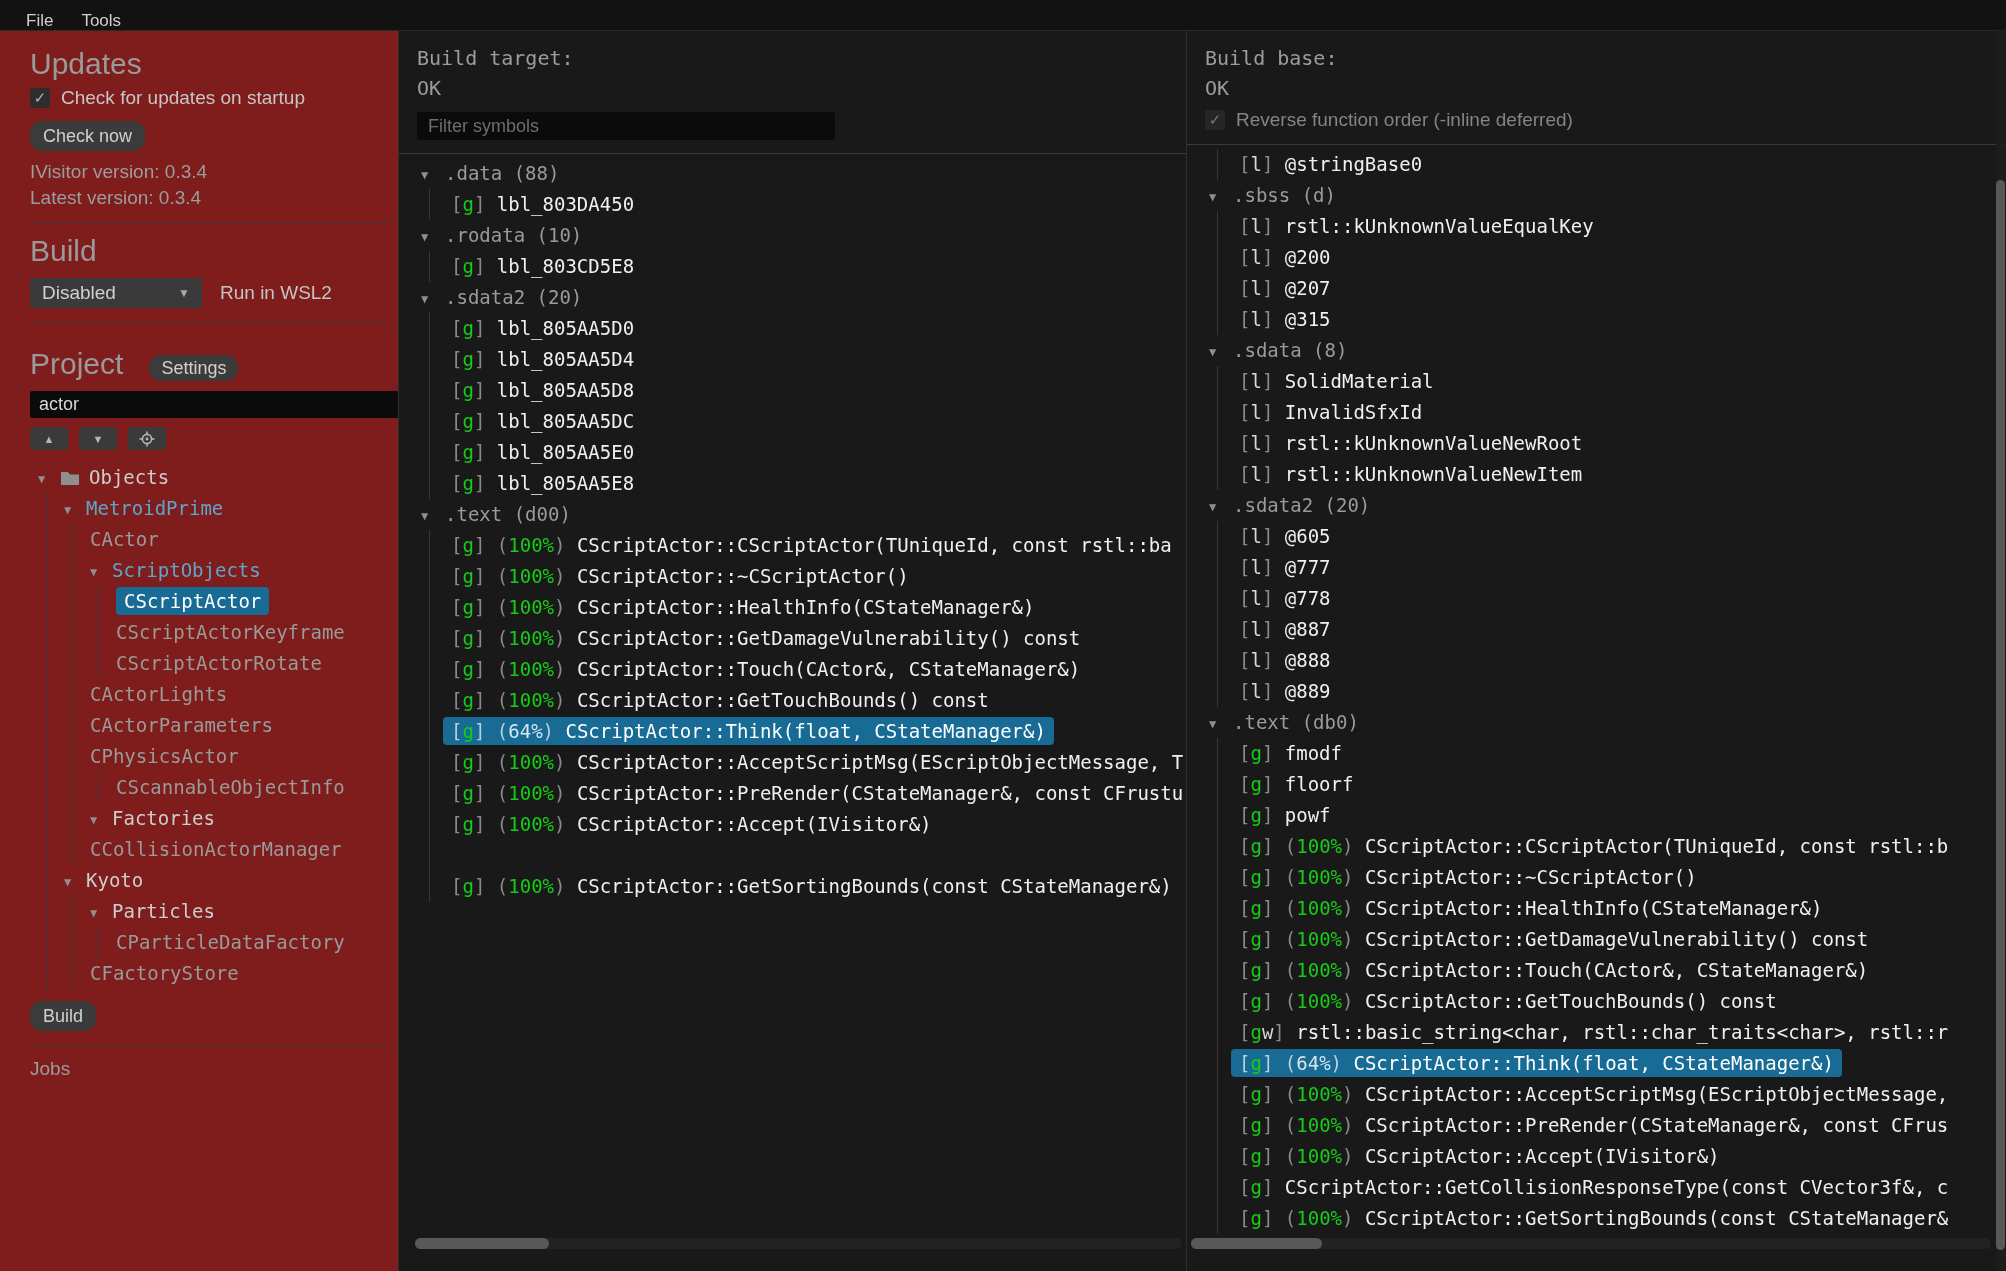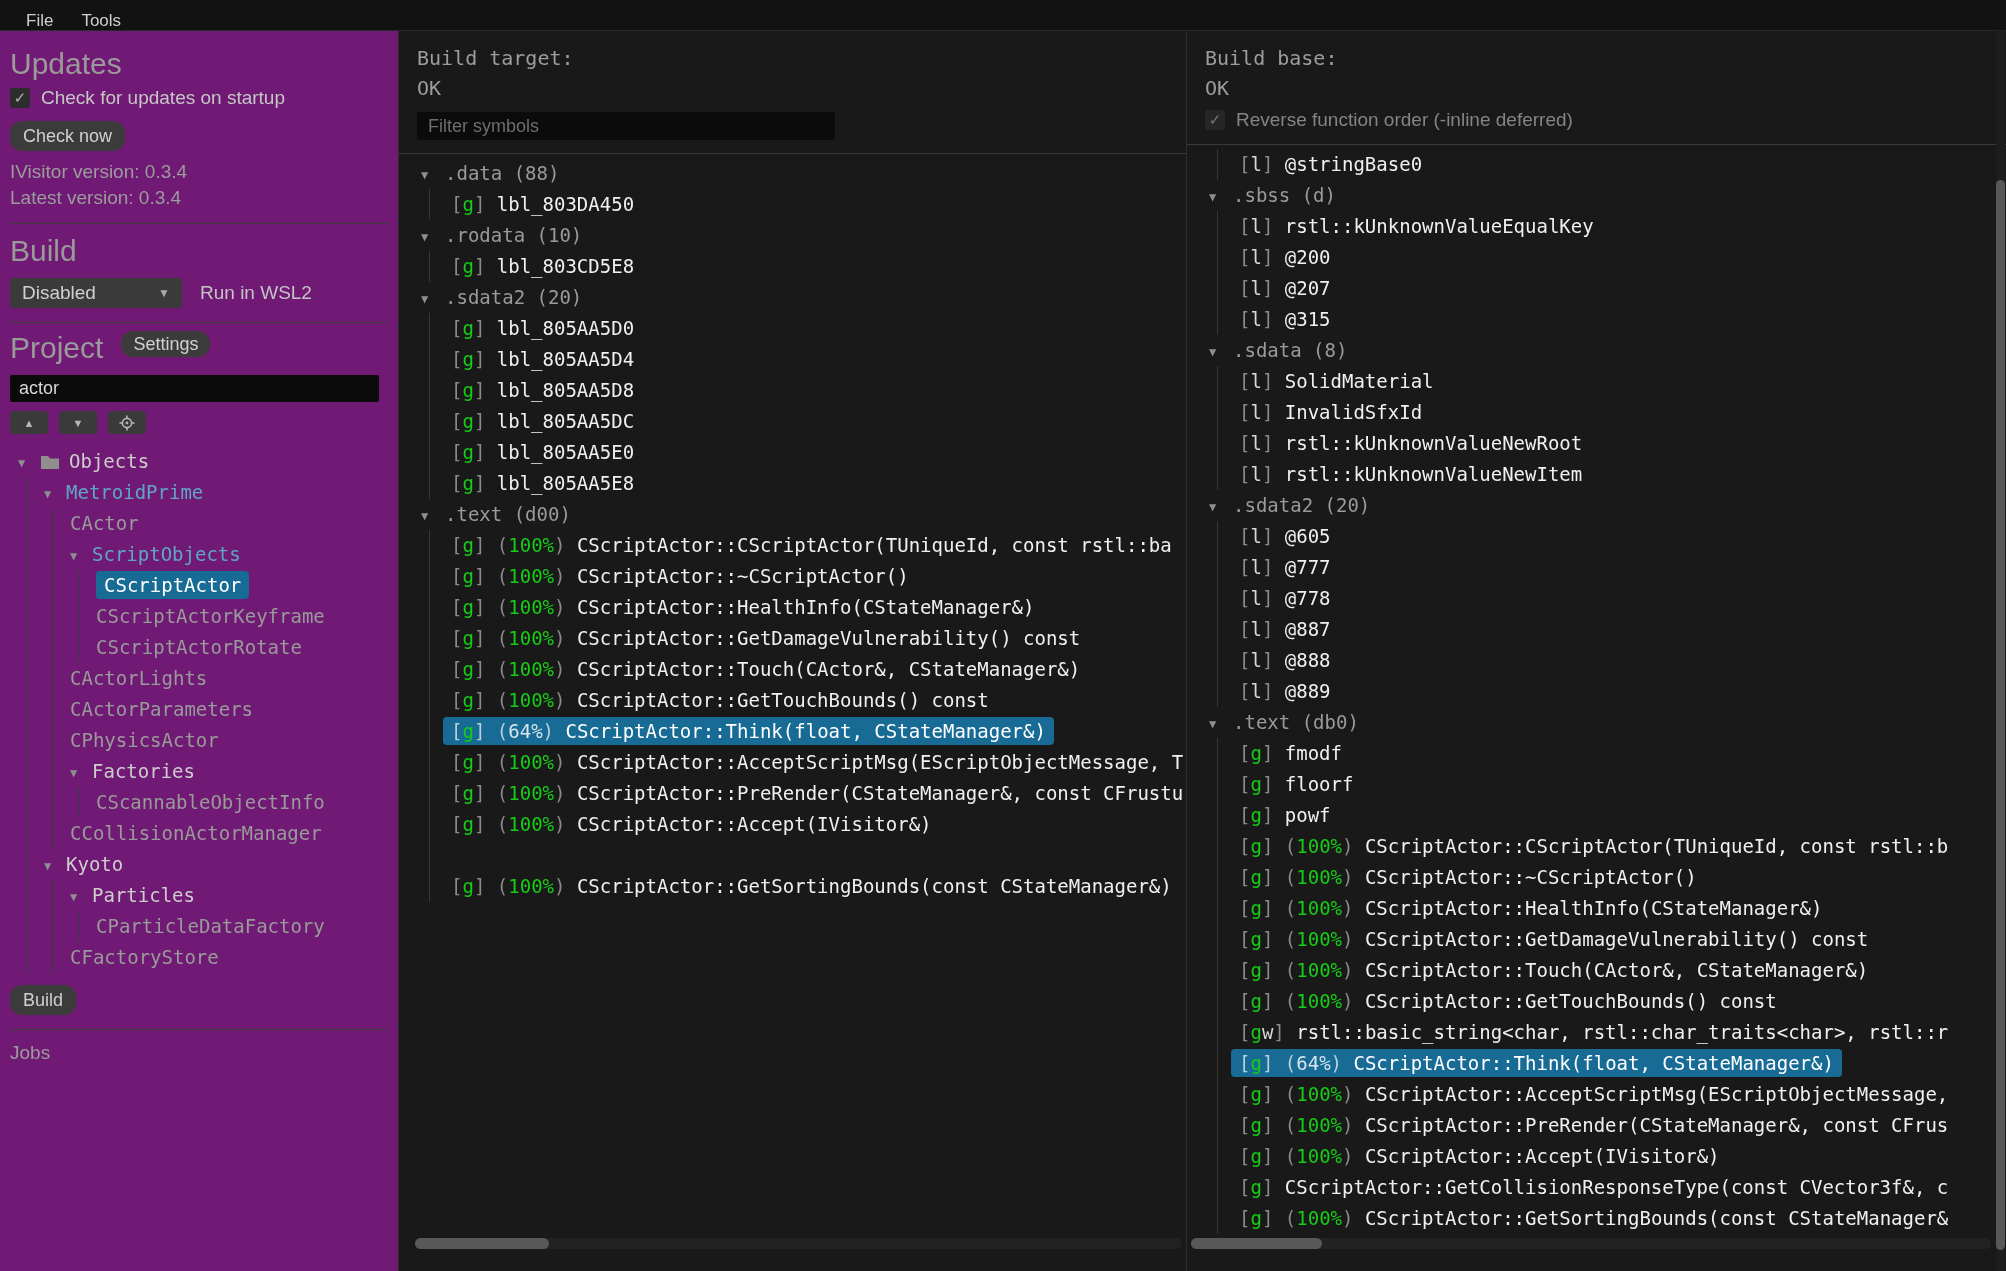--- a/index.html
+++ b/index.html
@@ -7,43 +7,43 @@
     width:2006px;height:1271px;position:relative;overflow:hidden;
     background:#181818;color:#c6c6c6;
     font-family:"Liberation Sans",sans-serif;
   }
   
   .menubar{height:30px;background:#121212;border-bottom:1px solid #2a2a2a;
     display:flex;align-items:center;padding-left:12px;font-size:17px;color:#cfcfcf;}
   .menu-item{padding:2px 14px;border-radius:3px;margin-top:11px;}
   
   .app{display:flex;height:1240px;}
-  .sidebar{width:399px;min-width:399px;background:#701a75;border-right:1px solid #2e2e2e;
-    box-sizing:border-box;padding:6px 10px 0 10px;overflow:hidden;}
+  .sidebar{width:399px;min-width:399px;background:#7f1d1d;border-right:1px solid #2e2e2e;
+    box-sizing:border-box;padding:6px 10px 0 30px;overflow:hidden;}
   .panel{position:relative;background:#191919;box-sizing:border-box;overflow:hidden;}
   .panel.mid{width:788px;min-width:788px;border-right:1px solid #2e2e2e;}
   .panel.base{flex:1;}
   
   .side-title{font-size:30px;font-weight:400;color:#9a9a9a;margin:10px 0 6px;line-height:34px;}
   .cbrow{display:flex;align-items:center;gap:11px;margin-top:6px;font-size:19px;color:#c6c6c6;}
   .cbox{width:20px;height:20px;background:#2d2d2d;border-radius:3px;flex:none;
     display:flex;align-items:center;justify-content:center;color:#b5b5b5;font-size:15px;}
   .cbrow.dim{color:#848484;}
   .cbrow.dim .cbox{background:#262626;color:#7a7a7a;}
   .btn{display:inline-block;background:#3b3b3b;color:#d0d0d0;font-size:18px;
     padding:5px 13px;border-radius:12px;line-height:20px;}
   .verline{font-size:19px;color:#9c9c9c;margin-top:9px;line-height:23px;}
   .srule{border:0;border-top:1px solid #3a3a3a;margin:14px 0 0 0;}
   .buildrow{display:flex;align-items:center;gap:18px;margin-top:10px;}
   .dropdown{width:172px;height:30px;background:#3a3a3a;border-radius:4px;box-sizing:border-box;
     display:flex;align-items:center;justify-content:space-between;padding:0 12px;
     font-size:19px;color:#d0d0d0;}
   .dropdown .caret{font-size:12px;color:#a9a9a9;}
   .wsl{font-size:19px;color:#c4c4c4;}
-  .projrow{display:flex;align-items:flex-start;gap:18px;margin-top:8px;}
+  .projrow{display:flex;align-items:flex-end;gap:26px;margin-top:24px;}
   .projrow .side-title{margin:0;}
   .btn.small{font-size:18px;padding:3px 12px;}
   .searchbox{margin-top:10px;width:369px;height:27px;box-sizing:border-box;
     background:#0b0b0b;border:none;border-radius:2px;color:#d8d8d8;
     font-size:18px;padding:0 9px;font-family:"Liberation Sans",sans-serif;outline:none;}
   .navrow{display:flex;gap:11px;margin-top:9px;}
   .navbtn{width:38px;height:23px;background:#3a3a3a;border-radius:4px;
     display:flex;align-items:center;justify-content:center;color:#b5b5b5;font-size:11px;}
   
   .tree{margin-top:12px;font-family:"DejaVu Sans Mono",monospace;font-size:19px;}
@@ -159,22 +159,22 @@
           </svg><span class="tlabel st-dim">Objects</span></div>
         <div class="trow" style="padding-left: 34px;"><span class="tg" style="left: 16px;"></span><span class="arr">▼</span><span class="tlabel st-blue">MetroidPrime</span></div>
         <div class="trow" style="padding-left: 60px;"><span class="tg" style="left: 16px;"></span><span class="tg" style="left: 42px;"></span><span class="tlabel st-grey">CActor</span></div>
         <div class="trow" style="padding-left: 60px;"><span class="tg" style="left: 16px;"></span><span class="tg" style="left: 42px;"></span><span class="arr">▼</span><span class="tlabel st-blue">ScriptObjects</span></div>
         <div class="trow" style="padding-left: 86px;"><span class="tg" style="left: 16px;"></span><span class="tg" style="left: 42px;"></span><span class="tg" style="left: 68px;"></span><span class="tlabel st-selected">CScriptActor</span></div>
         <div class="trow" style="padding-left: 86px;"><span class="tg" style="left: 16px;"></span><span class="tg" style="left: 42px;"></span><span class="tg" style="left: 68px;"></span><span class="tlabel st-grey">CScriptActorKeyframe</span></div>
         <div class="trow" style="padding-left: 86px;"><span class="tg" style="left: 16px;"></span><span class="tg" style="left: 42px;"></span><span class="tg" style="left: 68px;"></span><span class="tlabel st-grey">CScriptActorRotate</span></div>
         <div class="trow" style="padding-left: 60px;"><span class="tg" style="left: 16px;"></span><span class="tg" style="left: 42px;"></span><span class="tlabel st-grey">CActorLights</span></div>
         <div class="trow" style="padding-left: 60px;"><span class="tg" style="left: 16px;"></span><span class="tg" style="left: 42px;"></span><span class="tlabel st-grey">CActorParameters</span></div>
         <div class="trow" style="padding-left: 60px;"><span class="tg" style="left: 16px;"></span><span class="tg" style="left: 42px;"></span><span class="tlabel st-grey">CPhysicsActor</span></div>
+        <div class="trow" style="padding-left: 86px;"><span class="tg" style="left: 16px;"></span><span class="tg" style="left: 42px;"></span><span class="tg" style="left: 68px;"></span><span class="tlabel st-grey">CScannableObjectInfo</span></div>
         <div class="trow" style="padding-left: 60px;"><span class="tg" style="left: 16px;"></span><span class="tg" style="left: 42px;"></span><span class="arr">▼</span><span class="tlabel st-dim">Factories</span></div>
-        <div class="trow" style="padding-left: 86px;"><span class="tg" style="left: 16px;"></span><span class="tg" style="left: 42px;"></span><span class="tg" style="left: 68px;"></span><span class="tlabel st-grey">CScannableObjectInfo</span></div>
         <div class="trow" style="padding-left: 60px;"><span class="tg" style="left: 16px;"></span><span class="tg" style="left: 42px;"></span><span class="tlabel st-grey">CCollisionActorManager</span></div>
         <div class="trow" style="padding-left: 34px;"><span class="tg" style="left: 16px;"></span><span class="arr">▼</span><span class="tlabel st-dim">Kyoto</span></div>
         <div class="trow" style="padding-left: 60px;"><span class="tg" style="left: 16px;"></span><span class="tg" style="left: 42px;"></span><span class="arr">▼</span><span class="tlabel st-dim">Particles</span></div>
         <div class="trow" style="padding-left: 86px;"><span class="tg" style="left: 16px;"></span><span class="tg" style="left: 42px;"></span><span class="tg" style="left: 68px;"></span><span class="tlabel st-grey">CParticleDataFactory</span></div>
         <div class="trow" style="padding-left: 60px;"><span class="tg" style="left: 16px;"></span><span class="tg" style="left: 42px;"></span><span class="tlabel st-grey">CFactoryStore</span></div>
       </div>
 
     <div class="mt12">
       <span class="btn">Build</span>
     </div>

